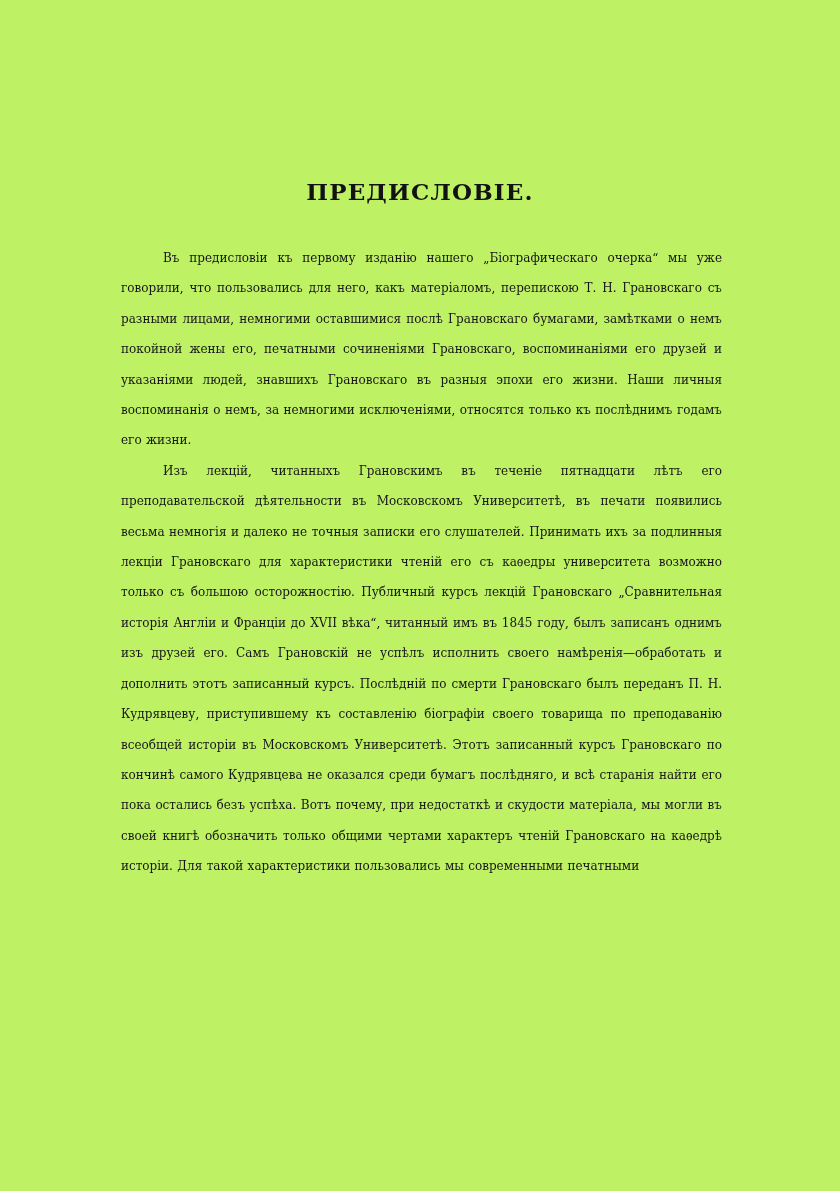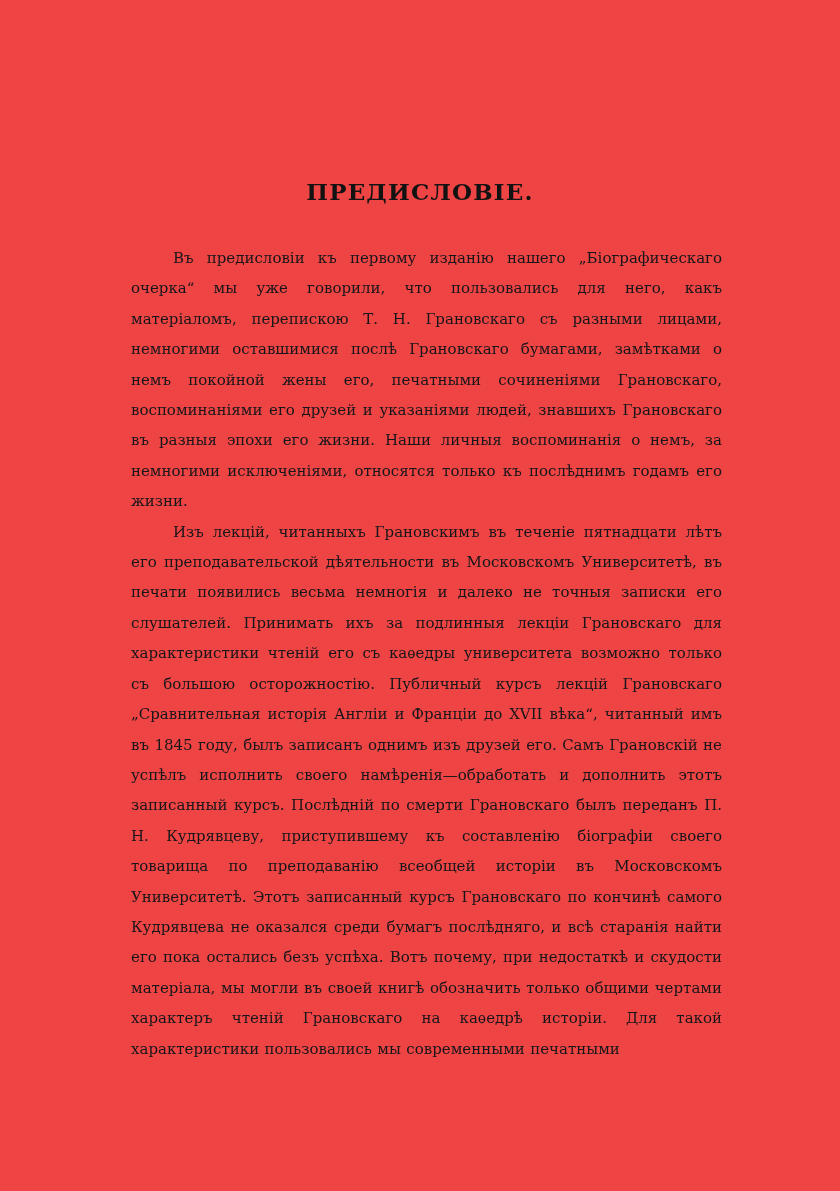--- a/index.html
+++ b/index.html
@@ -4,45 +4,45 @@
 <style>
   html, body {
     margin: 0;
     padding: 0;
     background: #ffffff;
   }
   .page {
     position: relative;
     width: 840px;
     height: 1191px;
-    background: #ef4444;
+    background: #bef264;
     overflow: hidden;
     font-family: "DejaVu Serif", serif;
     color: #1a1a1a;
   }
   .content {
     position: absolute;
     left: 118px;
     top: 178px;
     width: 604px;
   }
   .doc-title {
     text-align: center;
     font-family: "DejaVu Serif", serif;
     font-weight: bold;
     font-size: 23px;
     letter-spacing: 1.2px;
     margin: 0 0 38px 0;
     color: #121212;
   }
   .para {
-    margin: 0 0 0 13px;
+    margin: 0 0 0 3px;
     text-align: justify;
     text-justify: inter-word;
-    font-size: 15px;
+    font-size: 12px;
     line-height: 30.4px;
     text-indent: 42px;
     word-spacing: 0.6px;
     color: #16161a;
   }
   .para + .para {
     margin-top: 0px;
   }
   
   .para, .doc-title {

